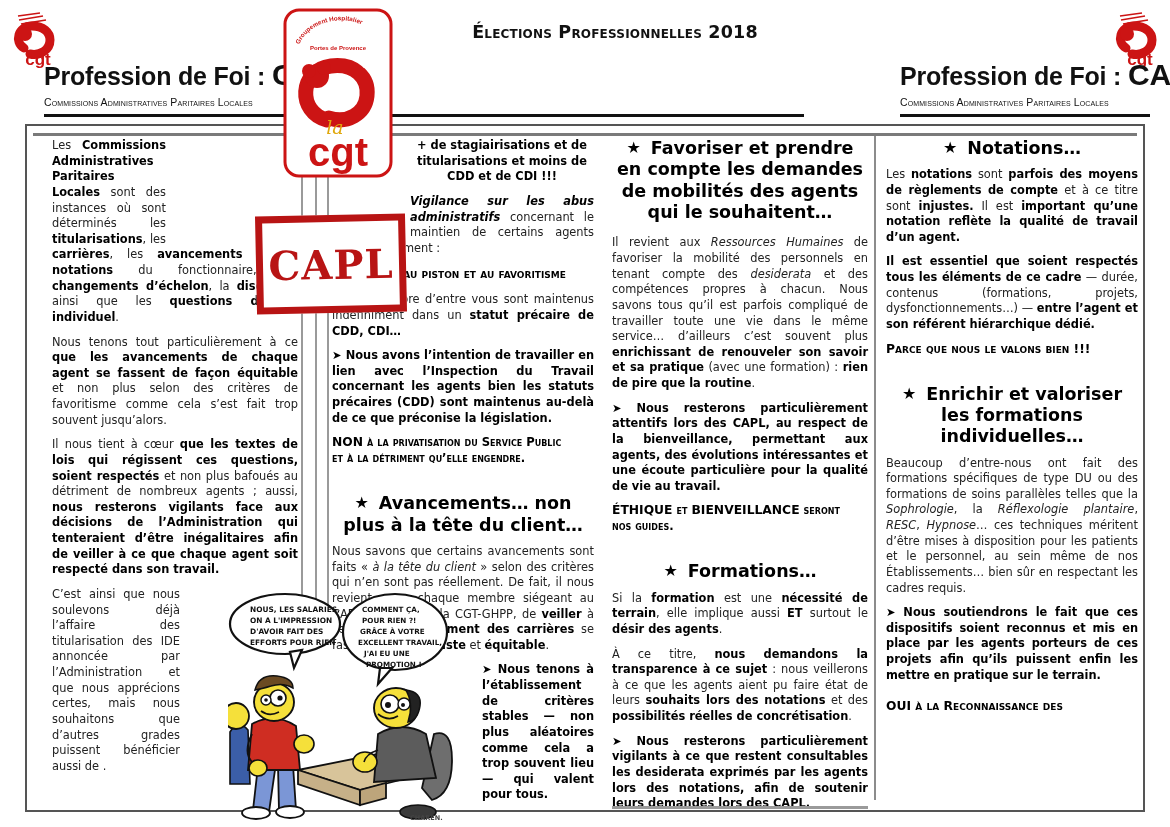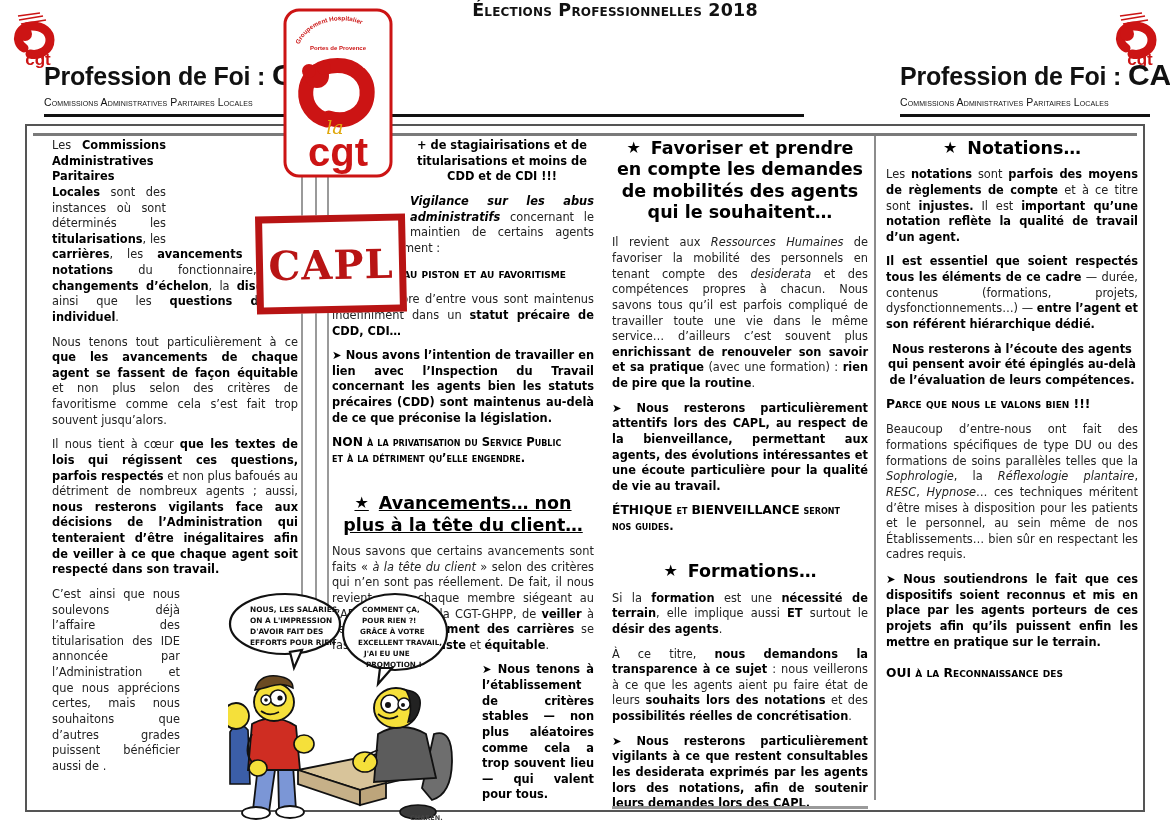--- a/index.html
+++ b/index.html
@@ -8,21 +8,21 @@
     background:#ffffff;
     font-family:"DejaVu Sans","Liberation Sans",sans-serif;
     overflow:hidden;
     position:relative;
     color:#111;
   }
   .page{position:absolute;inset:0;}
 
   
   .hdr-title{
-    position:absolute;left:405px;top:0;width:420px;
+    position:absolute;left:405px;top:22px;width:420px;
     text-align:center;
     font-weight:bold;font-size:17.5px;letter-spacing:.2px;
     font-variant:small-caps;
     color:#111;
   }
   .masthead{position:absolute;top:58px;}
   .masthead .line1{
     font-weight:bold;font-size:25px;letter-spacing:-.2px;
     font-family:"Liberation Sans",sans-serif;
     white-space:nowrap;color:#111;
@@ -228,35 +228,35 @@
   <div id="capl-stamp">
     <div class="inner">
         <span class="txt">CAPL</span>
       </div>
   </div>
 
   <div class="col" id="col1">
     <div class="shape-stamp" aria-hidden="true"></div>
     <p>Les <b>Commissions Administratives Paritaires Locales</b> sont des instances où sont déterminés les <b>titularisations</b>, les <b>carrières</b>, les <b>avancements</b> et les <b>notations</b> du fonctionnaire, les <b>changements d’échelon</b>, la <b>discipline</b> ainsi que les <b>questions d’ordre individuel</b>.</p>
     <p>Nous tenons tout particulièrement à ce <b>que les avancements de chaque agent se fassent de façon équitable</b> et non plus selon des critères de favoritisme comme cela s’est fait trop souvent jusqu’alors.</p>
-    <p>Il nous tient à cœur <b>que les textes de lois qui régissent ces questions, parfois respectés</b> et non plus bafoués au détriment de nombreux agents ; aussi, <b>nous resterons vigilants face aux décisions de l’Administration qui tenteraient d’être inégalitaires afin de veiller à ce que chaque agent soit respecté dans son travail.</b></p>
+    <p>Il nous tient à cœur <b>que les textes de lois qui régissent ces questions, soient respectés</b> et non plus bafoués au détriment de nombreux agents ; aussi, <b>nous resterons vigilants face aux décisions de l’Administration qui tenteraient d’être inégalitaires afin de veiller à ce que chaque agent soit respecté dans son travail.</b></p>
     <div class="shape-cartoon-1" aria-hidden="true"></div>
     <p>C’est ainsi que nous soulevons déjà l’affaire des titularisation des IDE annoncée par l’Administration et que nous apprécions certes, mais nous souhaitons que d’autres grades puissent bénéficier aussi de .</p>
   </div>
 
   <div class="col" id="col2">
     <div class="shape-logo" aria-hidden="true"></div>
     <p class="center"><b>+ de stagiairisations et de titularisations et moins de CDD et de CDI !!!</b></p>
     <p><b><i>Vigilance sur les abus administratifs</i></b><span> concernant le maintien de certains agents sans avancement :</span></p>
     <p class="center"><b style="font-size:13px;">STOP</b><b class="sc" style="font-size:12.4px;"> au piston et au favoritisme</b></p>
     <p>… bon nombre d’entre vous sont maintenus indéfiniment dans un <b>statut précaire de CDD, CDI…</b></p>
     <p><b>➤ Nous avons l’intention de travailler en lien avec l’Inspection du Travail concernant les agents bien les statuts précaires (CDD) sont maintenus au-delà de ce que préconise la législation.</b></p>
     <p class="slogan mix"><span>NON</span><span class="smallcaps"> à la privatisation du Service Public</span><br><span class="smallcaps">et à la détriment qu’elle engendre.</span></p>
 
-    <h2 class="sec" style="margin-top:26px;text-decoration:underline;"><span class="star">★</span><span>Avancements… non plus à la tête du client…</span></h2>
+    <h2 class="sec" style="margin-top:26px;"><span class="star">★</span><span>Avancements… non plus à la tête du client…</span></h2>
     <p>Nous savons que certains avancements sont faits «&nbsp;<i>à la tête du client</i>&nbsp;» selon des critères qui n’en sont pas réellement. De fait, il nous revient, pour chaque membre siégeant au CAPL, au nom de la CGT-GHPP, de <b>veiller</b> à ce que le <b>déroulement des carrières</b> se fasse de manière <b>juste</b> et <b>équitable</b>.</p>
     <div class="shape-cartoon-2" aria-hidden="true"></div>
     <p class="indent-r"><b>➤ Nous tenons à l’établissement de critères stables — non plus aléatoires comme cela a trop souvent lieu — qui valent pour tous.</b></p>
 
   </div>
 
   <div class="col" id="col3">
     <h2 class="sec" style="margin-bottom:12px;"><span class="star">★</span><span>Favoriser et prendre en compte les demandes de mobilités des agents qui le souhaitent…</span></h2>
     <p>Il revient aux <i>Ressources Humaines</i> de favoriser la mobilité des personnels en tenant compte des <i>desiderata</i> et des compétences propres à chacun. Nous savons tous qu’il est parfois compliqué de travailler toute une vie dans le même service… d’ailleurs c’est souvent plus <b>enrichissant de renouveler son savoir et sa pratique</b> (avec une formation) : <b>rien de pire que la routine</b>.</p>
     <p><b>➤ Nous resterons particulièrement attentifs lors des CAPL, au respect de la bienveillance, permettant aux agents, des évolutions intéressantes et une écoute particulière pour la qualité de vie au travail.</b></p>
@@ -267,23 +267,23 @@
     <p>À ce titre, <b>nous demandons la transparence à ce sujet</b> : nous veillerons à ce que les agents aient pu faire état de leurs <b>souhaits lors des notations</b> et des <b>possibilités réelles de concrétisation</b>.</p>
     <p><b>➤ Nous resterons particulièrement vigilants à ce que restent consultables les desiderata exprimés par les agents lors des notations, afin de soutenir leurs demandes lors des CAPL.</b></p>
 
   </div>
   <div class="sep-bottom"></div>
 
   <div class="col" id="col4">
     <h2 class="sec"><span class="star">★</span><span>Notations…</span></h2>
     <p>Les <b>notations</b> sont <b>parfois des moyens de règlements de compte</b> et à ce titre sont <b>injustes.</b> Il est <b>important qu’une notation reflète la qualité de travail d’un agent.</b></p>
     <p><b>Il est essentiel que soient respectés tous les éléments de ce cadre</b> — durée, contenus (formations, projets, dysfonctionnements…) — <b>entre l’agent et son référent hiérarchique dédié.</b></p>
-    <p class="center"><b>Nous resterons à l’écoute des agents qui pensent avoir été épinglés au-delà de l’évaluation de leurs compétences.</b></p>
     <p class="slogan">Parce que nous le valons bien !!!</p>
 
+    <h2 class="sec" style="margin-top:26px;"><span class="star">★</span><span>Enrichir et valoriser les formations individuelles…</span></h2>
     <p>Beaucoup d’entre-nous ont fait des formations spécifiques de type DU ou des formations de soins parallèles telles que la <i>Sophrologie</i>, la <i>Réflexologie plantaire</i>, <i class="sc">RESC</i>, <i>Hypnose</i>… ces techniques méritent d’être mises à disposition pour les patients et le personnel, au sein même de nos Établissements… bien sûr en respectant les cadres requis.</p>
     <p><b>➤ Nous soutiendrons le fait que ces dispositifs soient reconnus et mis en place par les agents porteurs de ces projets afin qu’ils puissent enfin les mettre en pratique sur le terrain.</b></p>
     <p class="slogan" style="margin-top:16px;"><span>OUI à la Reconnaissance des</span><br></p>
   </div>
 
   <div id="cartoon">
     <svg viewBox="0 0 226 240" width="226" height="240">
 
       <ellipse cx="57" cy="40" rx="55" ry="30" fill="#fff" stroke="#111" stroke-width="2.2"></ellipse>
       <path d="M62 68 L66 84 L74 66 Z" fill="#fff" stroke="#111" stroke-width="2.2"></path>

